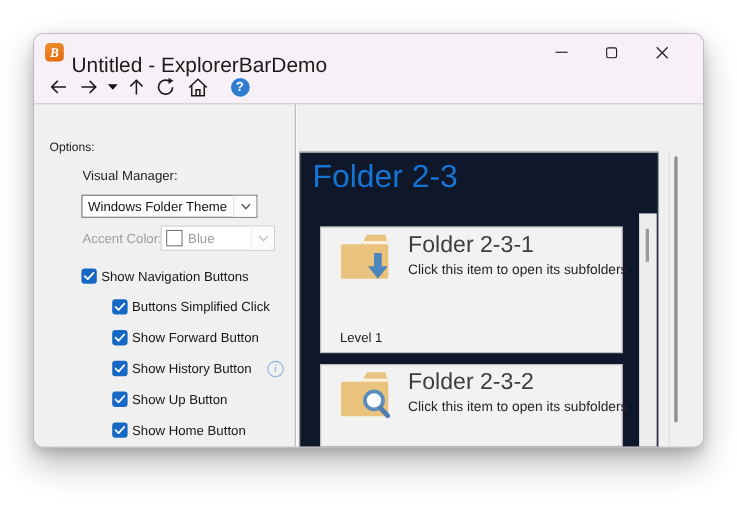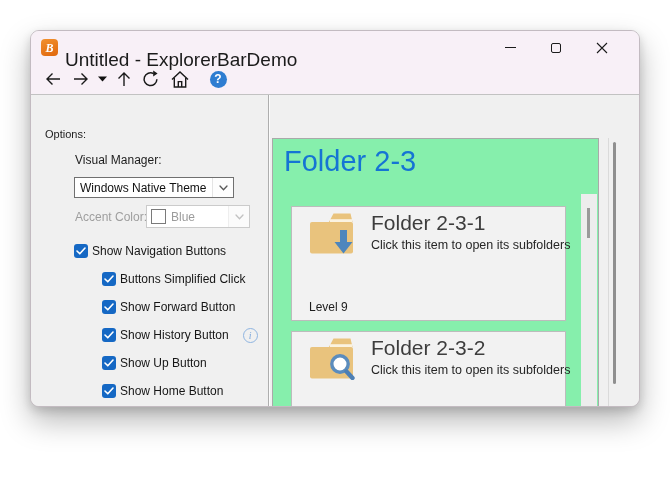--- a/index.html
+++ b/index.html
@@ -55,21 +55,21 @@
   .cb-row.indent1{padding-left:43px;}
   .cb-row.indent2{padding-left:71px;}
   .cb{width:14px;height:14px;border-radius:3px;background:#1568c4;display:flex;align-items:center;justify-content:center;flex:0 0 auto;}
   .cb svg{display:block;}
   .cb-label{font-size:12px;color:#161616;margin-left:4px;white-space:nowrap;}
   .info-badge{width:15px;height:15px;border-radius:50%;border:1px solid #8fb4e0;color:#7ea9dc;
     font-size:10px;font-family:"Liberation Serif",serif;font-style:italic;display:flex;align-items:center;justify-content:center;
     margin-left:14px;flex:0 0 auto;}
 
   
-  .content-panel{position:absolute;left:241px;top:43px;width:327px;bottom:-2px;background:#86efac;border:1px solid #a9a9a9;overflow:hidden;}
+  .content-panel{position:absolute;left:241px;top:43px;width:327px;bottom:-2px;background:#0f172a;border:1px solid #a9a9a9;overflow:hidden;}
   .content-heading{position:absolute;left:11px;top:6px;font-size:29px;color:#1574d4;white-space:nowrap;}
   .panel-scroll{position:absolute;left:308px;width:16px;top:55px;bottom:0;background:#ededed;}
   .panel-thumb{position:absolute;left:6px;top:14px;width:3px;height:30px;background:#9a9a9a;}
   .card-list{position:absolute;left:18px;top:67px;width:275px;}
   .card{position:relative;height:115px;background:#f2f2f2;border:1px solid #bcbcbc;margin-bottom:10px;}
   .card:nth-child(2){height:110px;}
   .folder-wrap{position:absolute;left:16px;top:4px;}
   .card-title{position:absolute;left:79px;top:4px;font-size:21px;color:#3d3d3d;white-space:nowrap;}
   .card-sub{position:absolute;left:79px;top:31px;font-size:12.5px;color:#262626;white-space:nowrap;}
   .card-level{position:absolute;left:17px;bottom:6px;font-size:12px;color:#1d1d1d;}
@@ -142,21 +142,21 @@
     </div>
     <div class="chrome-sep"></div>
   </div>
 
   <div class="client">
 
     <div class="opt-heading">Options:</div>
     <div class="vm-label">Visual Manager:</div>
 
     <div class="combo combo-vm">
-      <span class="combo-text">Windows Native Theme</span>
+      <span class="combo-text">Windows Folder Theme</span>
       <span class="combo-btn">
         <svg width="9" height="6" viewBox="0 0 9 6">
             <path d="M1,1 L4.5,4.8 L8,1" stroke="#5a5a5a" stroke-width="1.3" fill="none" stroke-linecap="round"></path>
           </svg>
       </span>
     </div>
 
     <div class="ac-label">Accent Color:</div>
     <div class="combo combo-ac">
       <span class="swatch"></span>
@@ -231,21 +231,21 @@
                 <polygon points="21,11 25.5,2.5 42.5,2.5 44.5,11" fill="#e9c37d"></polygon>
                 <rect x="22" y="8.2" width="22" height="3" fill="#fbf3e0"></rect>
                 <rect x="2" y="11" width="43" height="31.5" rx="2" fill="#e9c37d"></rect>
                 <g>
                   <rect x="32" y="19" width="7" height="14" fill="#4d86bd"></rect>
                   <polygon points="26.5,31 44.5,31 35.5,42.5" fill="#4d86bd"></polygon>
                 </g>
               </svg></span>
             <div class="card-title">Folder 2-3-1</div>
             <div class="card-sub">Click this item to open its subfolders</div>
-            <div class="card-level">Level 9</div>
+            <div class="card-level">Level 1</div>
           </div>
           <div class="card">
             <span class="folder-wrap"><svg width="47" height="44" viewBox="0 0 47 44">
                 <polygon points="21,11 25.5,2.5 42.5,2.5 44.5,11" fill="#e9c37d"></polygon>
                 <rect x="22" y="8.2" width="22" height="3" fill="#fbf3e0"></rect>
                 <rect x="2" y="11" width="43" height="31.5" rx="2" fill="#e9c37d"></rect>
                 <g>
                   <circle cx="32" cy="28" r="8.2" fill="#ffffff" stroke="#5b8cbd" stroke-width="3.4"></circle>
                   <line x1="38.5" y1="35.5" x2="44.5" y2="42" stroke="#4d7fb4" stroke-width="4.4" stroke-linecap="round"></line>
                 </g>

